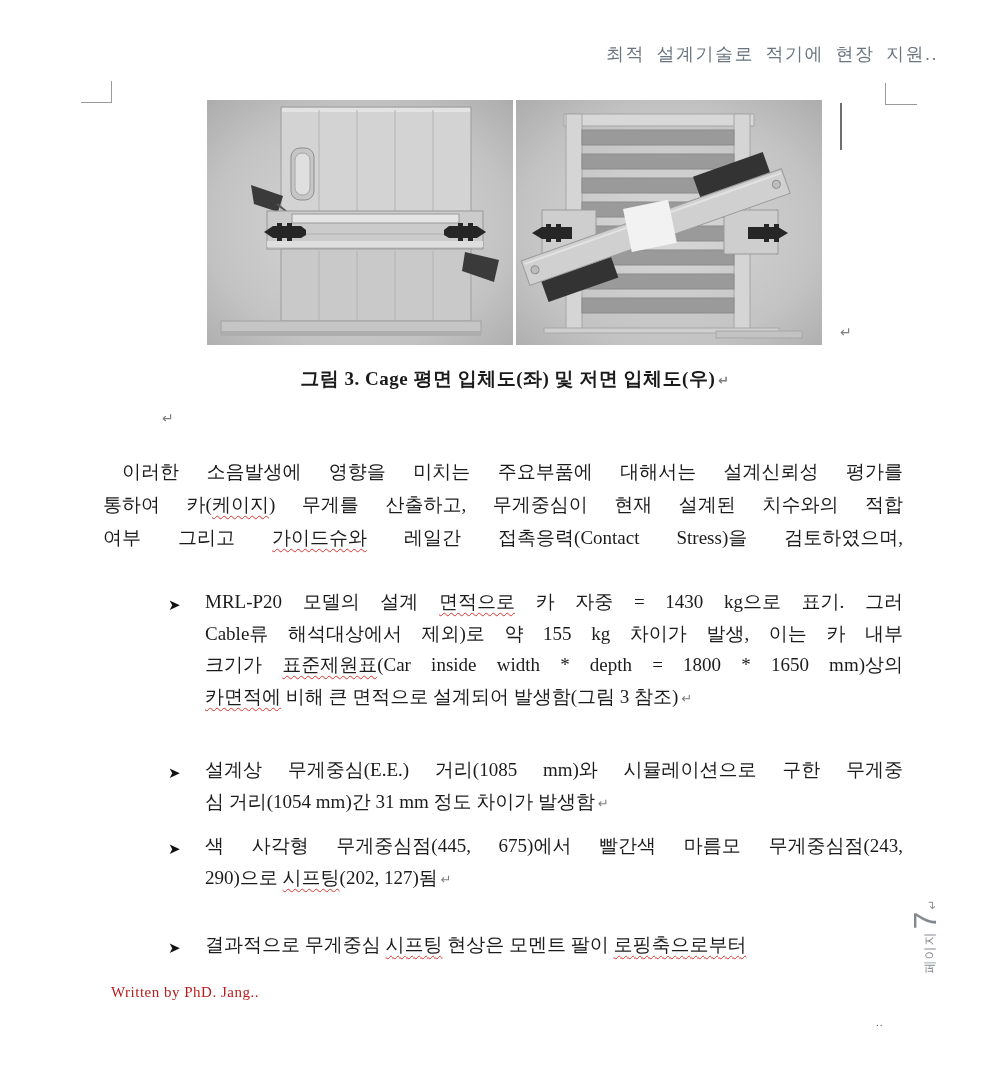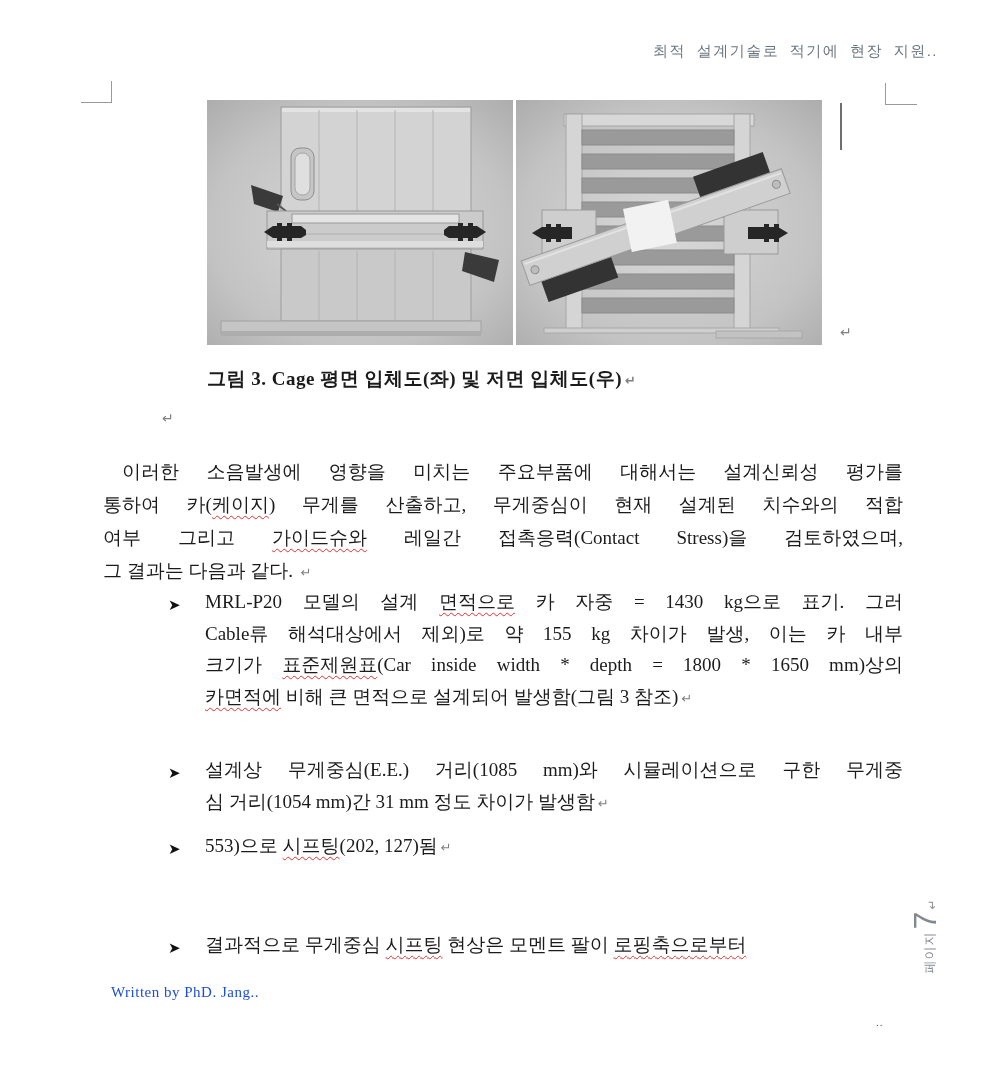--- a/index.html
+++ b/index.html
@@ -6,35 +6,35 @@
   body{
     width:1004px;height:1078px;position:relative;overflow:hidden;
     background:#ffffff;
     font-family:"Liberation Serif","DejaVu Serif",serif;
     color:#1b1b1b;
   }
   
   .header{
     position:absolute;top:42px;right:66px;
     font-family:"Liberation Sans","DejaVu Sans",sans-serif;
-    font-size:15px;color:#6b7580;letter-spacing:1.5px;word-spacing:5px;
+    font-size:18px;color:#6b7580;letter-spacing:1.5px;word-spacing:5px;
   }
   .cursor-line{position:absolute;left:840px;top:103px;width:2px;height:47px;background:#6f6f6f;}
   
   .crop-tl{position:absolute;left:81px;top:81px;width:30px;height:21px;
     border-right:1px solid #9a9a9a;border-bottom:1px solid #9a9a9a;}
   .crop-tr{position:absolute;left:885px;top:83px;width:31px;height:21px;
     border-left:1px solid #9a9a9a;border-bottom:1px solid #9a9a9a;}
   
   .figure{position:absolute;left:207px;top:100px;display:flex;gap:3px;}
   .figure svg{display:block;}
   .pil{color:#7f7f7f;font-size:13px;margin-left:3px;font-family:"DejaVu Sans",sans-serif;}
   .pil-abs{position:absolute;color:#7f7f7f;font-size:14px;font-family:"DejaVu Sans",sans-serif;}
   .caption{
-    position:absolute;left:207px;top:366px;width:616px;text-align:left;
+    position:absolute;left:207px;top:366px;width:616px;text-align:center;
     font-size:19px;font-weight:600;letter-spacing:0.5px;
   }
   
   .tblock{position:absolute;left:103px;width:800px;font-size:19px;}
   .p1{top:447px;line-height:33px;margin-top:8px;}
   .bul{left:168px;width:735px;line-height:31.5px;}
   .b1{top:586px;} .b2{top:754px;} .b3{top:830px;} .b4{top:929px;}
   .btxt{margin-left:37px;}
   .bmark{position:absolute;left:0;top:4px;font-size:15px;
     font-family:"DejaVu Sans",sans-serif;color:#111;}
@@ -42,21 +42,21 @@
   .ll{text-align:left;}
   .ind{padding-left:19px;}
   .sq{
     text-decoration:underline;text-decoration-style:wavy;
     text-decoration-color:#e0312e;text-decoration-thickness:1px;
     text-underline-offset:4px;
   }
   
   .footer{
     position:absolute;left:111px;top:984px;
-    font-size:15px;color:#1d4ed8;letter-spacing:0.5px;
+    font-size:15px;color:#b91c1c;letter-spacing:0.5px;
   }
   .corner-mark{
     position:absolute;left:876px;top:1016px;font-size:11px;color:#55606b;letter-spacing:1px;
   }
   
   .vpage{
     position:absolute;left:860px;top:918px;width:130px;text-align:center;
     transform:rotate(-90deg);white-space:nowrap;color:#8a8f96;
     font-family:"Liberation Sans","DejaVu Sans",sans-serif;
   }
@@ -178,21 +178,20 @@
 <div class="caption">
   <span>그림 3. Cage 평면 입체도(좌) 및 저면 입체도(우)</span><span class="pil">↵</span>
 </div>
 
 <div class="pil-abs" style="left:162px;top:410px;">↵</div>
 
 <div class="tblock p1">
   <div class="jl ind"><span>이러한 소음발생에 영향을 미치는 주요부품에 대해서는 설계신뢰성 평가를</span></div>
   <div class="jl"><span>통하여 카(</span><span class="sq">케이지</span><span>) 무게를 산출하고, 무게중심이 현재 설계된 치수와의 적합</span></div>
   <div class="jl"><span>여부 그리고 </span><span class="sq">가이드슈와</span><span> 레일간 접촉응력(Contact Stress)을 검토하였으며,</span></div>
-  <div class="ll"><span>그 결과는 다음과 같다. </span><span class="pil">↵</span></div>
 </div>
 
 <div class="tblock bul b1">
   <span class="bmark">➤</span>
   <div class="btxt">
     <div class="jl"><span>MRL-P20 모델의 설계 </span><span class="sq">면적으로</span><span> 카 자중 = 1430 kg으로 표기. 그러</span></div>
     <div class="jl"><span>Cable류 해석대상에서 제외)로 약 155 kg 차이가 발생, 이는 카 내부</span></div>
     <div class="jl"><span>크기가 </span><span class="sq">표준제원표</span><span>(Car inside width * depth = 1800  * 1650  mm)상의</span></div>
     <div class="ll"><span class="sq">카면적에</span><span> 비해 큰 면적으로 설계되어 발생함(그림 3 참조)</span><span class="pil">↵</span></div>
   </div>
@@ -202,21 +201,22 @@
   <span class="bmark">➤</span>
   <div class="btxt">
     <div class="jl"><span>설계상 무게중심(E.E.) 거리(1085 mm)와 시뮬레이션으로 구한 무게중</span></div>
     <div class="ll"><span>심 거리(1054 mm)간 31 mm 정도 차이가 발생함</span><span class="pil">↵</span></div>
   </div>
 </div>
 
 <div class="tblock bul b3">
   <span class="bmark">➤</span>
   <div class="btxt">
-    <div class="ll"><span>553)으로  </span><span class="sq">시프팅</span><span>(202, 127)됨</span><span class="pil">↵</span></div>
+    <div class="jl"><span>색 사각형 무게중심점(445, 675)에서 빨간색 마름모 무게중심점(243,</span></div>
+    <div class="ll"><span>290)으로  </span><span class="sq">시프팅</span><span>(202, 127)됨</span><span class="pil">↵</span></div>
   </div>
 </div>
 
 <div class="tblock bul b4">
   <span class="bmark">➤</span>
   <div class="btxt">
     <div class="ll"><span>결과적으로 무게중심 </span><span class="sq">시프팅</span><span> 현상은 모멘트 팔이 </span><span class="sq">로핑축으로부터</span></div>
   </div>
 </div>
 

